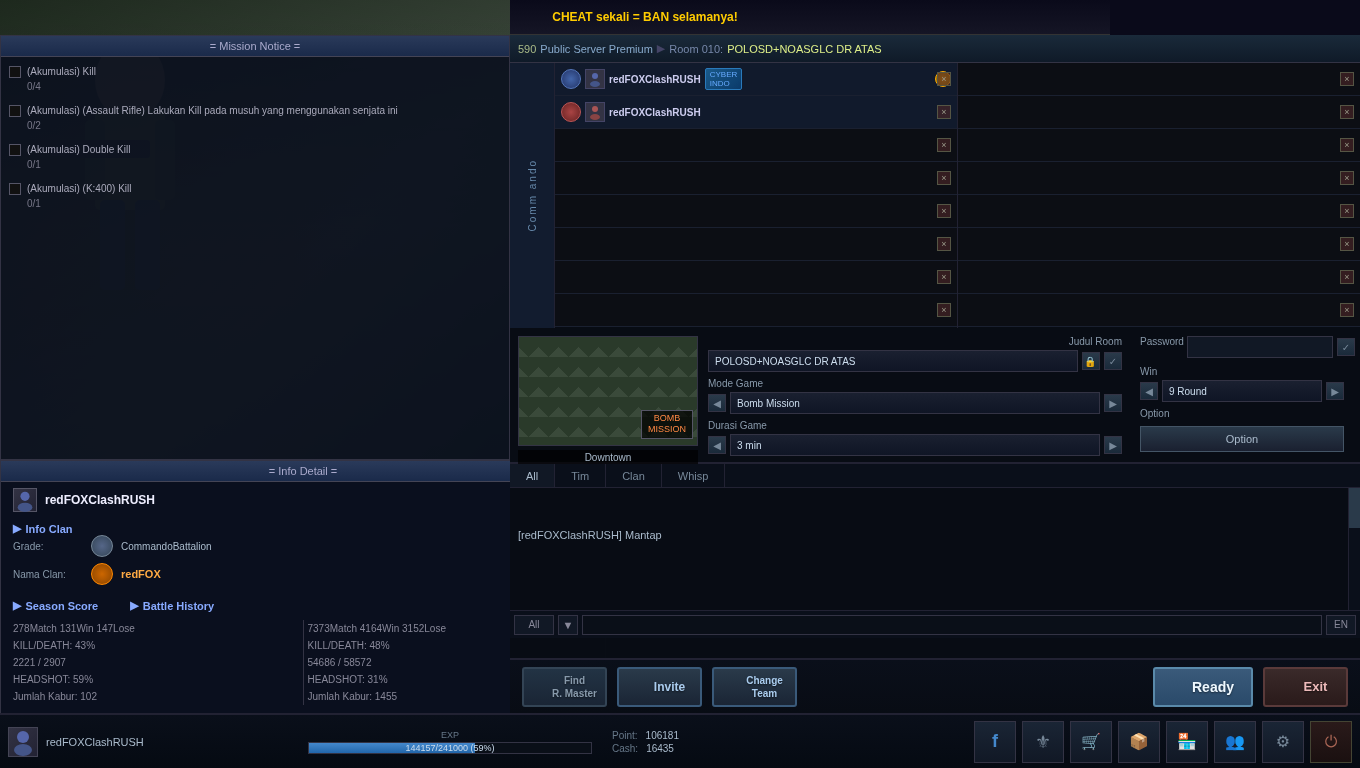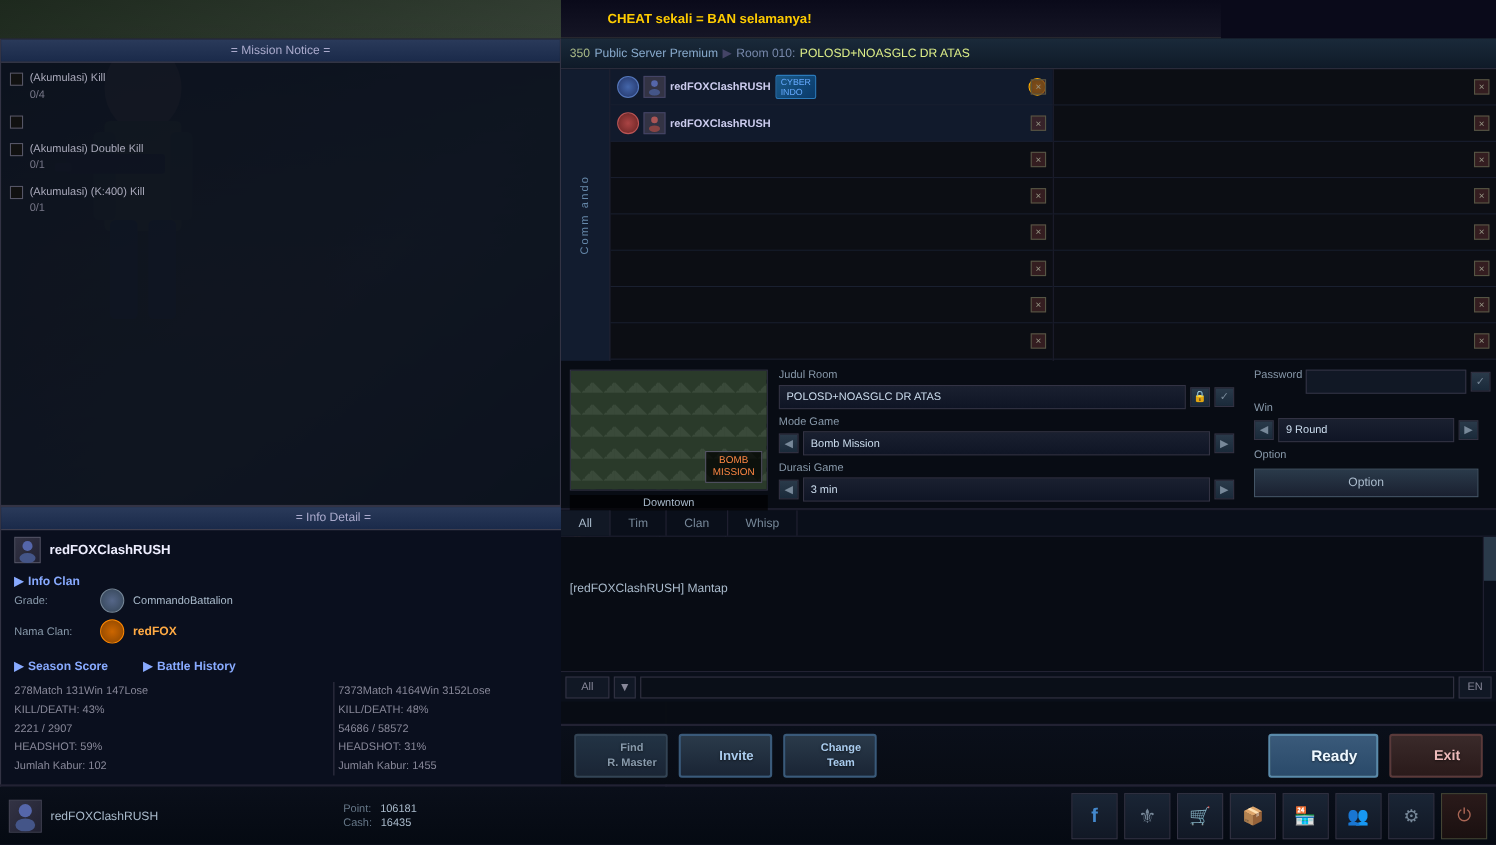--- a/index.html
+++ b/index.html
@@ -727,20 +727,24 @@
   <div class="mission-list">
     <div class="mission-item">
       <div class="mission-checkbox"></div>
       <div>
         <div class="mission-text">(Akumulasi) Kill</div>
         <div class="mission-progress">0/4</div>
       </div>
     </div>
     <div class="mission-item">
       <div class="mission-checkbox"></div>
+      <div>
+        <div class="mission-text">(Akumulasi) (Assault Rifle) Lakukan Kill pada musuh yang menggunakan senjata ini</div>
+        <div class="mission-progress">0/2</div>
+      </div>
     </div>
     <div class="mission-item">
       <div class="mission-checkbox"></div>
       <div>
         <div class="mission-text">(Akumulasi) Double Kill</div>
         <div class="mission-progress">0/1</div>
       </div>
     </div>
     <div class="mission-item">
       <div class="mission-checkbox"></div>
@@ -816,21 +820,21 @@
       <div>54686 / 58572</div>
       <div>HEADSHOT: 31%</div>
       <div>Jumlah Kabur: 1455</div>
     </div>
   </div>
 </div>
 
 <div class="room-panel">
 
   <div class="room-header">
-    <span class="room-id">350</span>
+    <span class="room-id">590</span>
     <span class="server-name">Public Server Premium</span>
     <span style="margin:0 4px;color:#446;">▶</span>
     <span style="color:#7788aa;">Room 010:</span>
     <span class="room-name">POLOSD+NOASGLC DR ATAS</span>
   </div>
 
   <div class="teams-area">
 
     <div style="width:45px;background:rgba(20,30,50,0.9);border-right:1px solid #223;display:flex;align-items:center;justify-content:center;">
       <span style="color:#6688aa;font-size:10px;writing-mode:vertical-rl;transform:rotate(180deg);letter-spacing:2px;">Comm ando</span>
@@ -923,21 +927,21 @@
         <span>Downtown</span>
       </div>
       <div class="setting-map-row">
         <div class="lock-icon-small">🔒</div>
         <div class="random-map-btn">Setting Random Map</div>
       </div>
     </div>
 
     <div style="flex:1;padding:0 10px;">
 
-      <div class="setting-row" style="margin-bottom:6px;">
+      <div class="setting-row" style="margin-bottom:6px;text-align:right;">
         <div class="setting-label">Judul Room</div>
         <div class="setting-value-row">
           <div class="setting-input">
             <span>POLOSD+NOASGLC DR ATAS</span>
           </div>
           <div class="nav-btn">🔒</div>
           <div class="nav-btn">✓</div>
         </div>
       </div>
 
@@ -1030,20 +1034,27 @@
 <div class="bottom-bar">
   <div class="player-bottom-info">
     <div class="player-small-avatar">
       <svg width="28" height="28" viewBox="0 0 28 28">
           <circle cx="14" cy="9" r="6" fill="#5566aa"></circle>
           <ellipse cx="14" cy="22" rx="9" ry="6" fill="#445588"></ellipse>
         </svg>
     </div>
     <span class="player-bottom-name">redFOXClashRUSH</span>
   </div>
+  <div class="exp-bar-area">
+    <div class="exp-label">EXP</div>
+    <div class="exp-bar-outer">
+      <div class="exp-bar-inner" style="width:59%;"></div>
+      <div class="exp-bar-text">144157/241000 (59%)</div>
+    </div>
+  </div>
   <div class="bottom-stats">
     <div class="bottom-stat-row">
       <span class="stat-key">Point:</span>
       <span class="stat-val">106181</span>
     </div>
     <div class="bottom-stat-row">
       <span class="stat-key">Cash:</span>
       <span class="stat-val">16435</span>
     </div>
   </div>

